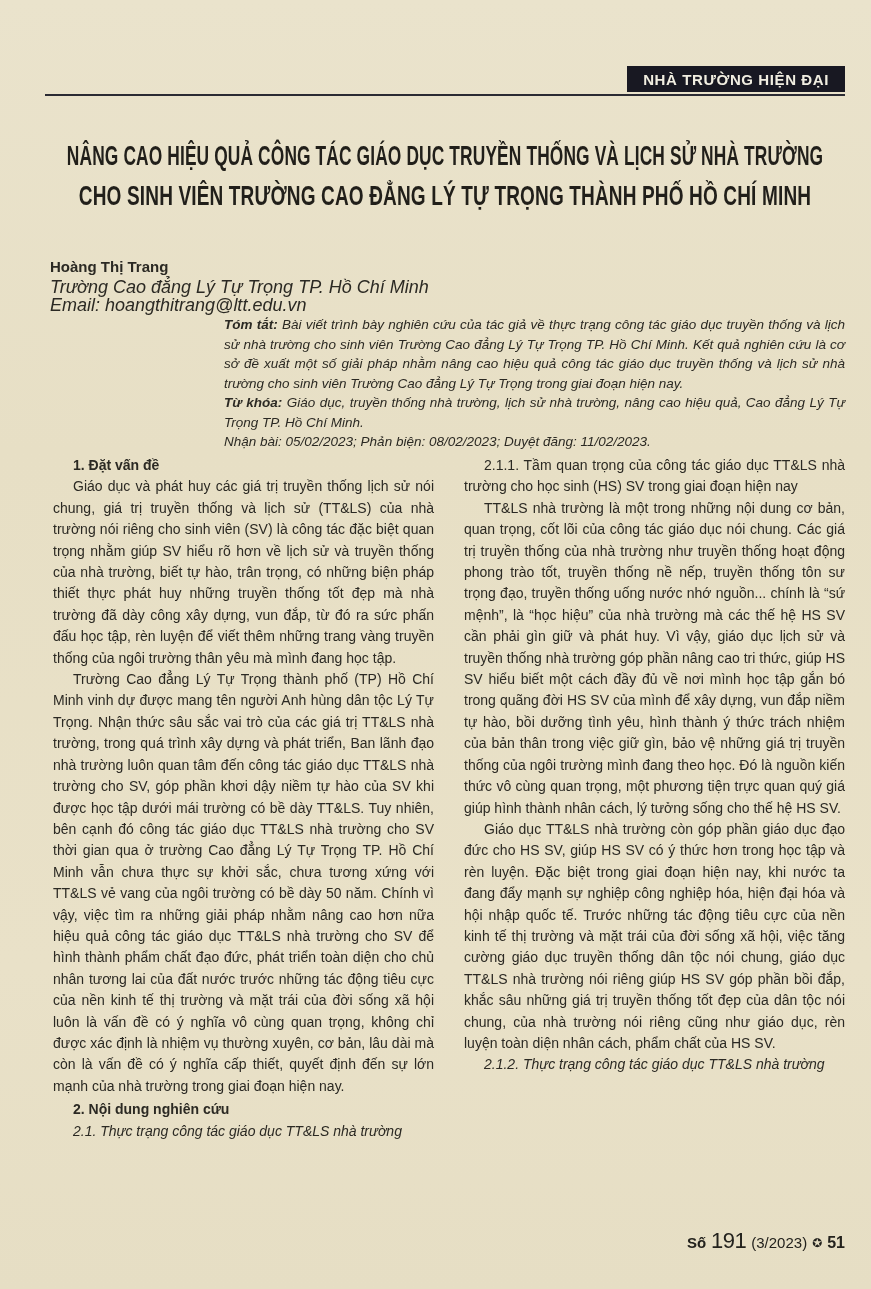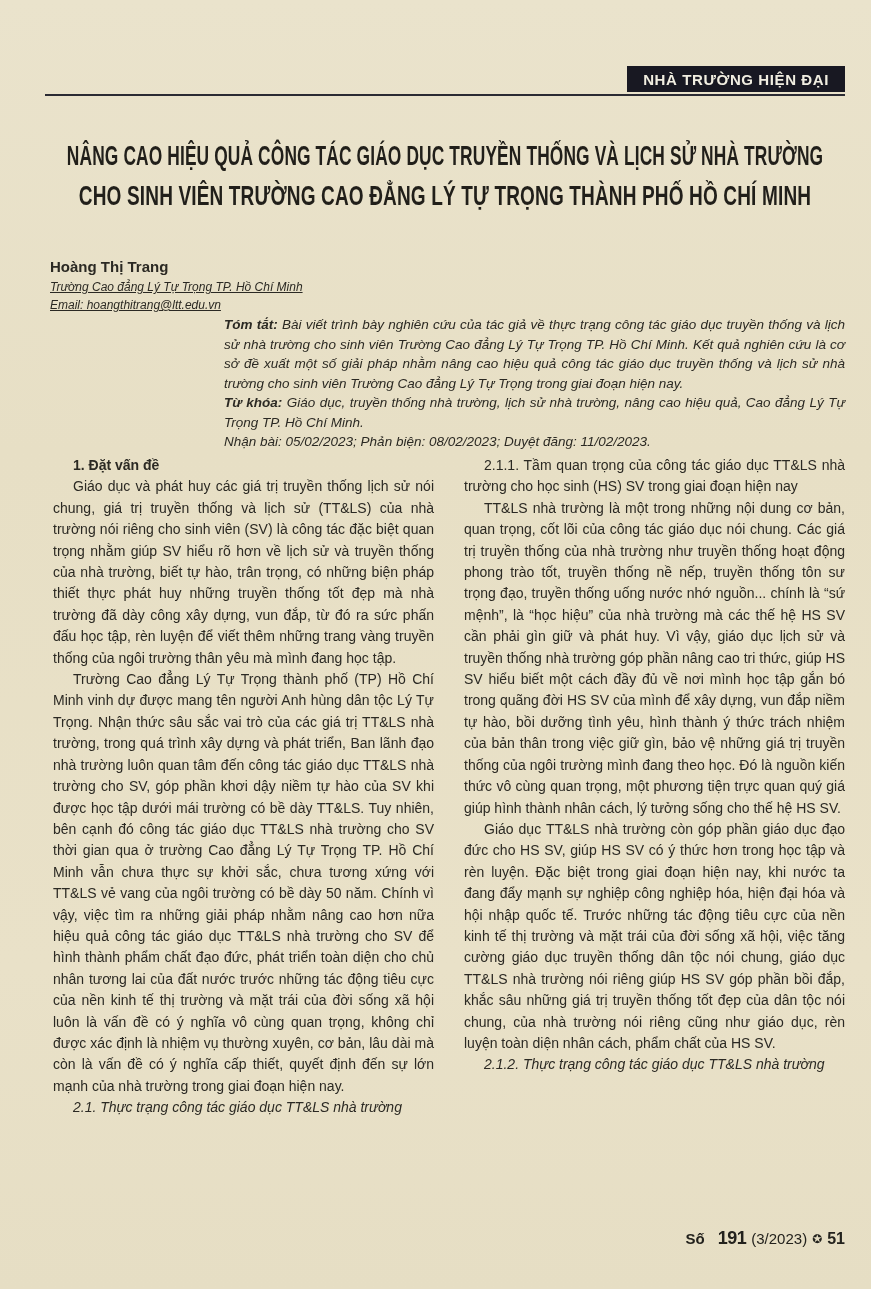--- a/index.html
+++ b/index.html
@@ -35,21 +35,21 @@
     transform:translateX(-50%) scaleX(var(--sx));
     transform-origin:50% 50%;
     letter-spacing:0.2px;
   }
   .tl1 { --sx:0.62; }
   .tl2 { --sx:0.68; }
 
   
   .author-block { position:absolute; top:231px; left:50px; line-height:18px; }
   .author-name { font-weight:bold; font-size:15px; margin-bottom:2px;margin-top:27px; }
-  .author-aff, .author-email { font-style:italic; font-size:12px;text-decoration:underline; }
+  .author-aff, .author-email { font-style:italic; font-size:18px; }
 
   
   .abstract {
     position:absolute; top:315px; left:224px; right:74px;
     font-style:italic; font-size:13.5px; line-height:19.5px;
     text-align:justify;
   }
   .abstract p { margin:0; }
   .abstract .lbl { font-weight:bold; }
 
@@ -66,21 +66,21 @@
   .no-indent { text-indent:0 !important; }
   .sp-before { margin-top:2px !important; }
 
   
   .footer {
     position:absolute; top:1228px; right:74px;
     display:flex; align-items:baseline; gap:5px;
     color:#23221d;
   }
   .f-so   { font-weight:bold; font-size:15px; }
-  .f-num  { font-weight:bold; font-size:18px; letter-spacing:-0.5px;margin-left:8px; }
+  .f-num  { font-weight:normal; font-size:22px; letter-spacing:-0.5px; }
   .f-date { font-size:15px; }
   .f-orn  { font-size:12px; position:relative; top:-1px; }
   .f-page { font-weight:bold; font-size:16px; }
 </style>
 </head>
 <body>
 
 <div class="page">
 
   <div class="badge">NHÀ TRƯỜNG HIỆN ĐẠI</div>
@@ -107,20 +107,21 @@
     <p><span class="lbl">Từ khóa:</span> <span>Giáo dục, truyền thống nhà trường, lịch sử nhà trường, nâng cao hiệu quả, Cao đẳng Lý Tự Trọng TP. Hồ Chí Minh.</span></p>
     <p>Nhận bài: 05/02/2023; Phản biện: 08/02/2023; Duyệt đăng: 11/02/2023.</p>
   </div>
 
   <div class="columns">
 
     <div class="col">
       <p class="h-bold">1. Đặt vấn đề</p>
       <p>Giáo dục và phát huy các giá trị truyền thống lịch sử nói chung, giá trị truyền thống và lịch sử (TT&amp;LS) của nhà trường nói riêng cho sinh viên (SV) là công tác đặc biệt quan trọng nhằm giúp SV hiểu rõ hơn về lịch sử và truyền thống của nhà trường, biết tự hào, trân trọng, có những biện pháp thiết thực phát huy những truyền thống tốt đẹp mà nhà trường đã dày công xây dựng, vun đắp, từ đó ra sức phấn đấu học tập, rèn luyện để viết thêm những trang vàng truyền thống của ngôi trường thân yêu mà mình đang học tập.</p>
       <p>Trường Cao đẳng Lý Tự Trọng thành phố (TP) Hồ Chí Minh vinh dự được mang tên người Anh hùng dân tộc Lý Tự Trọng. Nhận thức sâu sắc vai trò của các giá trị TT&amp;LS nhà trường, trong quá trình xây dựng và phát triển, Ban lãnh đạo nhà trường luôn quan tâm đến công tác giáo dục TT&amp;LS nhà trường cho SV, góp phần khơi dậy niềm tự hào của SV khi được học tập dưới mái trường có bề dày TT&amp;LS. Tuy nhiên, bên cạnh đó công tác giáo dục TT&amp;LS nhà trường cho SV thời gian qua ở trường Cao đẳng Lý Tự Trọng TP. Hồ Chí Minh vẫn chưa thực sự khởi sắc, chưa tương xứng với TT&amp;LS vẻ vang của ngôi trường có bề dày 50 năm. Chính vì vậy, việc tìm ra những giải pháp nhằm nâng cao hơn nữa hiệu quả công tác giáo dục TT&amp;LS nhà trường cho SV để hình thành phẩm chất đạo đức, phát triển toàn diện cho chủ nhân tương lai của đất nước trước những tác động tiêu cực của nền kinh tế thị trường và mặt trái của đời sống xã hội luôn là vấn đề có ý nghĩa vô cùng quan trọng, không chỉ được xác định là nhiệm vụ thường xuyên, cơ bản, lâu dài mà còn là vấn đề có ý nghĩa cấp thiết, quyết định đến sự lớn mạnh của nhà trường trong giai đoạn hiện nay.</p>
+      <p class="h-bold sp-before">2. Nội dung nghiên cứu</p>
       <p class="h-ital">2.1. Thực trạng công tác giáo dục TT&amp;LS nhà trường</p>
     </div>
 
     <div class="col">
       <p>2.1.1. Tầm quan trọng của công tác giáo dục TT&amp;LS nhà trường cho học sinh (HS) SV trong giai đoạn hiện nay</p>
       <p>TT&amp;LS nhà trường là một trong những nội dung cơ bản, quan trọng, cốt lõi của công tác giáo dục nói chung. Các giá trị truyền thống của nhà trường như truyền thống hoạt động phong trào tốt, truyền thống nề nếp, truyền thống tôn sư trọng đạo, truyền thống uống nước nhớ nguồn... chính là “sứ mệnh”, là “học hiệu” của nhà trường mà các thế hệ HS SV cần phải gìn giữ và phát huy. Vì vậy, giáo dục lịch sử và truyền thống nhà trường góp phần nâng cao tri thức, giúp HS SV hiểu biết một cách đầy đủ về nơi mình học tập gắn bó trong quãng đời HS SV của mình để xây dựng, vun đắp niềm tự hào, bồi dưỡng tình yêu, hình thành ý thức trách nhiệm của bản thân trong việc giữ gìn, bảo vệ những giá trị truyền thống của ngôi trường mình đang theo học. Đó là nguồn kiến thức vô cùng quan trọng, một phương tiện trực quan quý giá giúp hình thành nhân cách, lý tưởng sống cho thế hệ HS SV.</p>
       <p>Giáo dục TT&amp;LS nhà trường còn góp phần giáo dục đạo đức cho HS SV, giúp HS SV có ý thức hơn trong học tập và rèn luyện. Đặc biệt trong giai đoạn hiện nay, khi nước ta đang đẩy mạnh sự nghiệp công nghiệp hóa, hiện đại hóa và hội nhập quốc tế. Trước những tác động tiêu cực của nền kinh tế thị trường và mặt trái của đời sống xã hội, việc tăng cường giáo dục truyền thống dân tộc nói chung, giáo dục TT&amp;LS nhà trường nói riêng giúp HS SV góp phần bồi đắp, khắc sâu những giá trị truyền thống tốt đẹp của dân tộc nói chung, của nhà trường nói riêng cũng như giáo dục, rèn luyện toàn diện nhân cách, phẩm chất của HS SV.</p>
       <p class="h-ital">2.1.2. Thực trạng công tác giáo dục TT&amp;LS nhà trường</p>
     </div>
 

